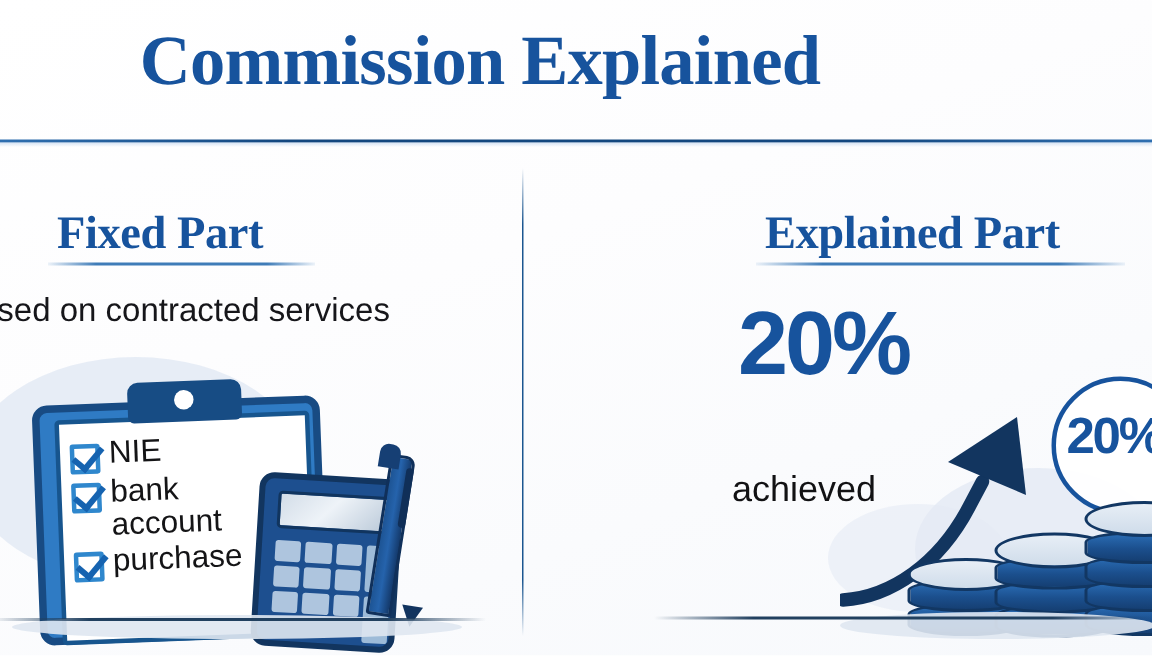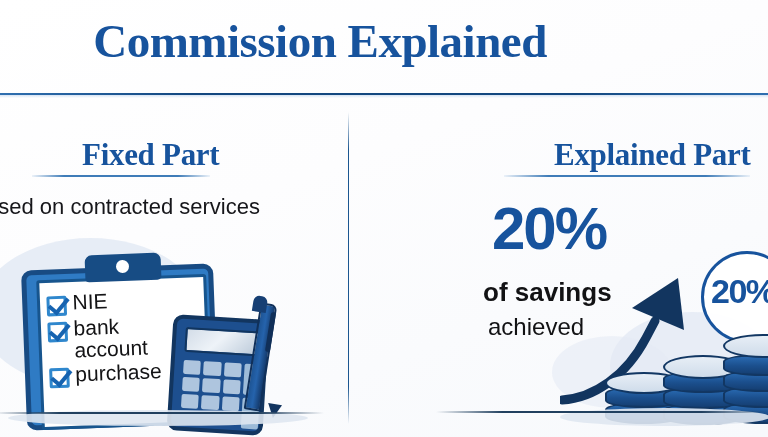--- a/index.html
+++ b/index.html
@@ -64,21 +64,20 @@
   #panel-variable { left: 349px; width: 419px; }
 
   .panel-heading {
     position: absolute;
     font-family: "Liberation Serif", serif;
     font-weight: bold;
     font-size: 31px;
     color: #17539d;
     white-space: nowrap;
     letter-spacing: -0.3px;
-    margin-left: 44px;
   }
   .panel-heading-rule {
     position: absolute;
     height: 2px;
     background: linear-gradient(to right, rgba(140,180,220,.15), #3f7cb8 18%, #3f7cb8 82%, rgba(140,180,220,.15));
   }
   .panel-sub {
     position: absolute;
     font-family: "Liberation Sans", sans-serif;
     font-size: 22px;
@@ -395,21 +394,20 @@
   <div id="pen-cap"></div>
   <div id="pen-clip"></div>
   <div id="pen-tip"></div>
 
   <div class="panel" id="panel-variable">
 
     <div class="panel-heading" id="variable-heading">Explained Part</div>
     <div class="panel-heading-rule" id="variable-heading-rule"></div>
 
     <div id="stat-percent">20%</div>
-    <div id="stat-line1">of savings</div>
     <div id="stat-line2">achieved</div>
 
     <div id="badge-20"></div>
     <div id="badge-20-label">20%</div>
   </div>
 
   <div id="growth-arrow">
     <svg width="140" height="130" viewBox="0 0 140 130" xmlns="http://www.w3.org/2000/svg">
       <path d="M2 124 C 34 122, 66 100, 86 62 L 95 45" fill="none" stroke="#12355f" stroke-width="9" stroke-linecap="round"></path>
       <polygon points="118,2 124,54 72,32" fill="#12355f"></polygon>

